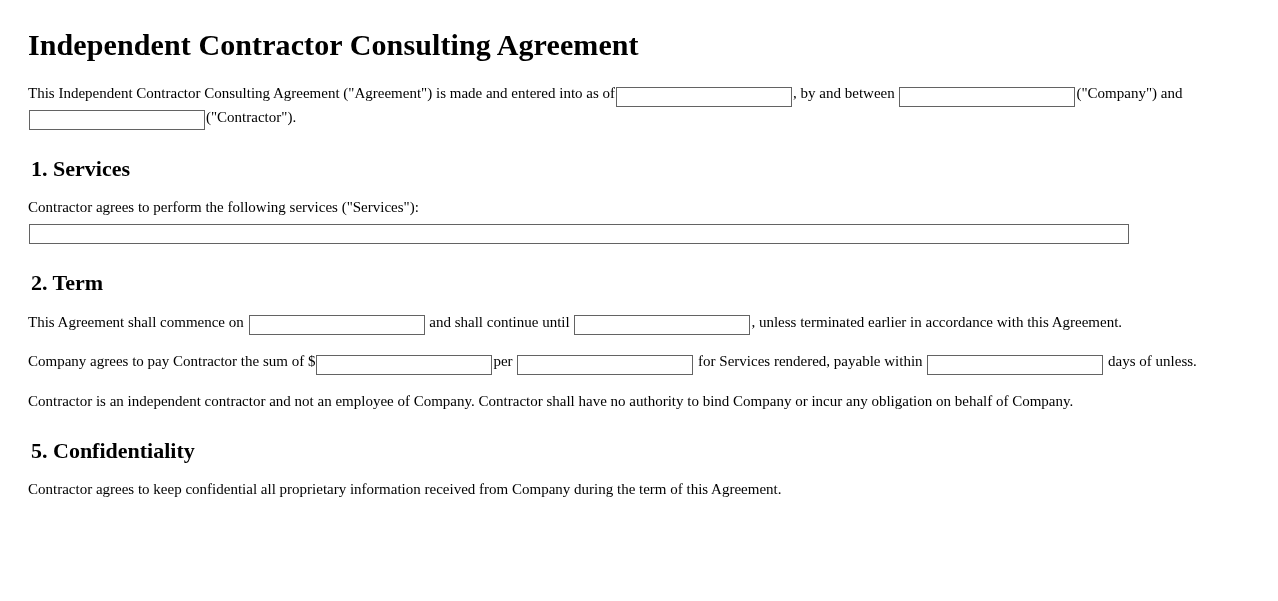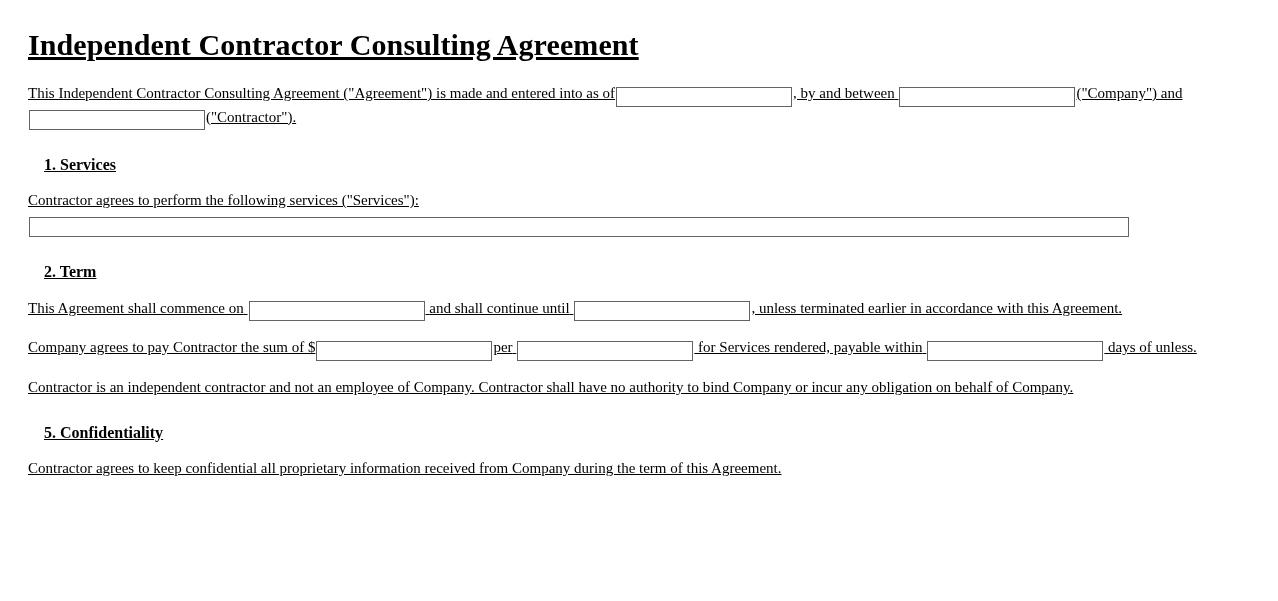--- a/index.html
+++ b/index.html
@@ -10,33 +10,32 @@
   body {
     width: 1278px;
     height: 601px;
     font-family: "Liberation Serif", serif;
     color: #000000;
     overflow: hidden;
   }
   .page {
     padding: 20px 44px 0 28px;
     box-sizing: border-box;
-    text-decoration: underline;
   }
   h1.doc-title {
     font-size: 30px;
     font-weight: bold;
     margin: 8px 0 22px 0;
     letter-spacing: 0.1px;
     line-height: 1.1;
   }
   h2.section-title {
-    font-size: 16px;
+    font-size: 22px;
     font-weight: bold;
-    margin: 26px 0 16px 16px;
+    margin: 26px 0 16px 3px;
     line-height: 1.15;
   }
   p.para {
     font-size: 15px;
     line-height: 21px;
     margin: 16px 0 6px 0;
   }
   .intro {
     margin-top: 0;
     margin-bottom: 0;

